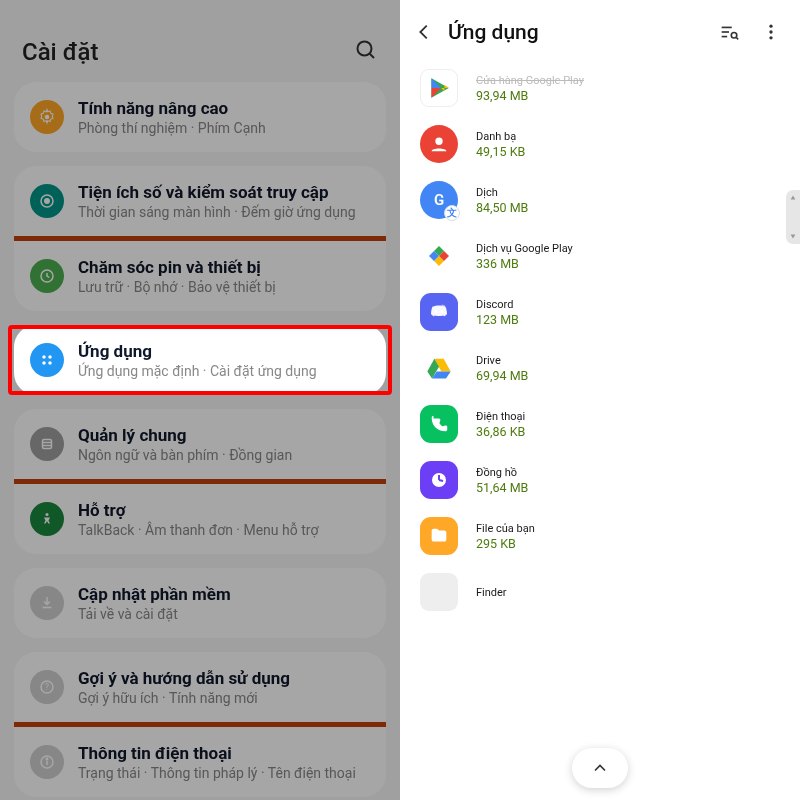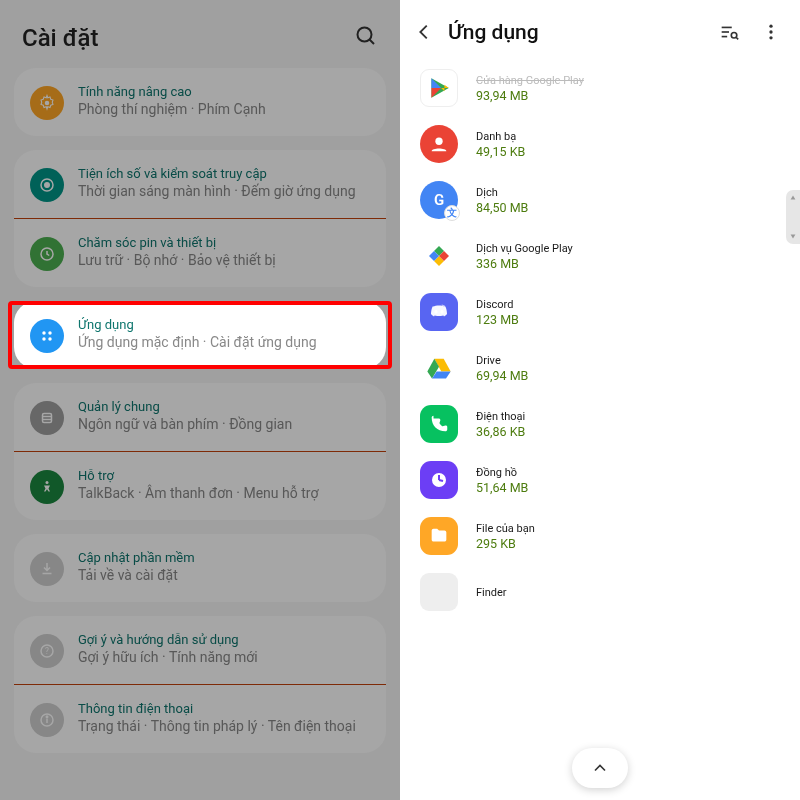--- a/index.html
+++ b/index.html
@@ -3,29 +3,29 @@
 <meta charset="utf-8">
 <style>
 * { margin: 0; padding: 0; box-sizing: border-box; font-family: -apple-system, BlinkMacSystemFont, "Segoe UI", Roboto, sans-serif; }
 body { width: 800px; height: 800px; display: flex; background: #f5f5f5; overflow: hidden; }
 .pane { width: 400px; height: 800px; position: relative; overflow: hidden; }
 .pane-left { background: #f6f6f6; }
 .pane-right { background: #fff; }
 .dim { position: absolute; inset: 0; background: rgba(0,0,0,0.35); z-index: 5; pointer-events: none; }
 
 
-.l-header { display: flex; align-items: flex-start; justify-content: space-between; padding: 24px 22px 16px 22px; }
+.l-header { display: flex; align-items: flex-start; justify-content: space-between; padding: 24px 22px 16px 22px; margin-top: 14px; }
 .l-title { font-size: 24px; font-weight: 500; color: #222; }
 .l-search { width: 24px; height: 24px; }
 .card { background: #fff; border-radius: 22px; margin: 0 14px 14px 14px; overflow: hidden; }
 .row { display: flex; align-items: flex-start; padding: 16px 16px; gap: 14px; }
-.row + .row { border-top: 1px solid #c2410c; }
+.row + .row { border-top: 5px solid #c2410c; }
 .icn { width: 34px; height: 34px; border-radius: 50%; flex-shrink: 0; display: flex; align-items: center; justify-content: center; margin-top: 2px; }
 .row-txt { flex: 1; min-width: 0; }
-.row-title { font-size: 13px; color: #0f766e; font-weight: 400; margin-bottom: 2px; }
+.row-title { font-size: 17px; color: #0f172a; font-weight: 700; margin-bottom: 2px; }
 .row-sub { font-size: 14px; color: #888; }
 .highlight-wrap { position: relative; margin: 0 8px 14px 8px; z-index: 10; }
 .highlight-wrap .card { margin: 0 6px; }
 .hl-border { position: absolute; inset: 0; border: 4px solid #ff0000; border-radius: 4px; pointer-events: none; }
 
 
 .r-header { display: flex; align-items: center; padding: 18px 16px 12px 10px; gap: 10px; }
 .r-back { width: 28px; height: 28px; display: flex; align-items: center; justify-content: center; }
 .r-title { font-size: 21px; font-weight: 500; color: #111; flex: 1; }
 .r-act { width: 26px; height: 26px; display: flex; align-items: center; justify-content: center; margin-left: 6px; }

